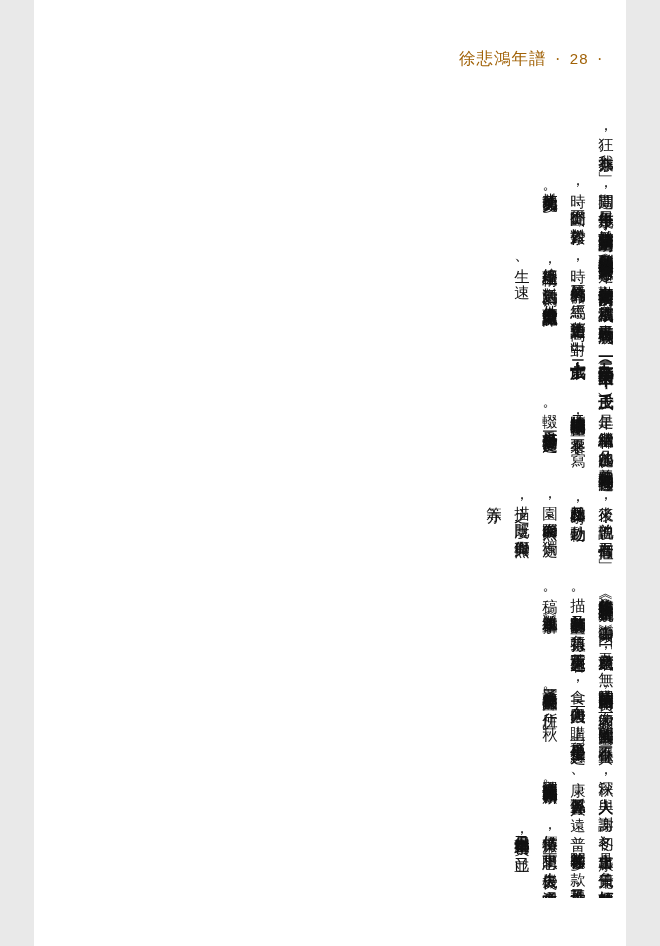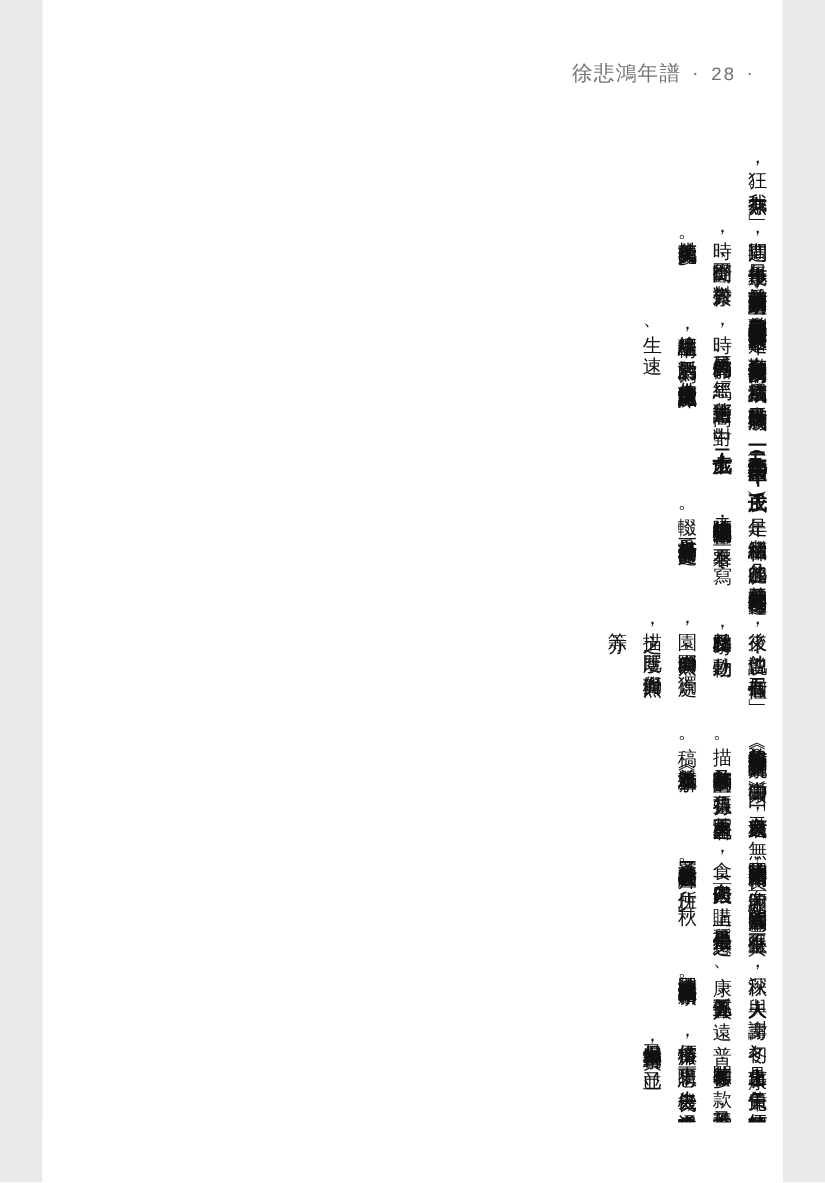--- a/index.html
+++ b/index.html
@@ -43,33 +43,33 @@
   
   .header {
     position: absolute;
     top: 48px;
     right: 56px;
     display: flex;
     align-items: baseline;
     gap: 8px;
     font-size: 16px;
     letter-spacing: 1px;
-    color: #737373;
+    color: #a16207;
   }
   .header .title {
     font-family: "DejaVu Serif", "Liberation Serif", serif;
     font-size: 16.5px;
   }
   .header .dot {
     font-size: 14px;
     padding: 0 1px;
   }
   .header .pageno {
     font-size: 15px;
-    font-family: Liberation Mono, monospace;
+    font-family: Liberation Sans, sans-serif;
   }
 
   
   .header-rule {
     position: absolute;
     top: 78px;
     left: 34px;
     width: 592px;
     height: 1px;
     background: transparent;

